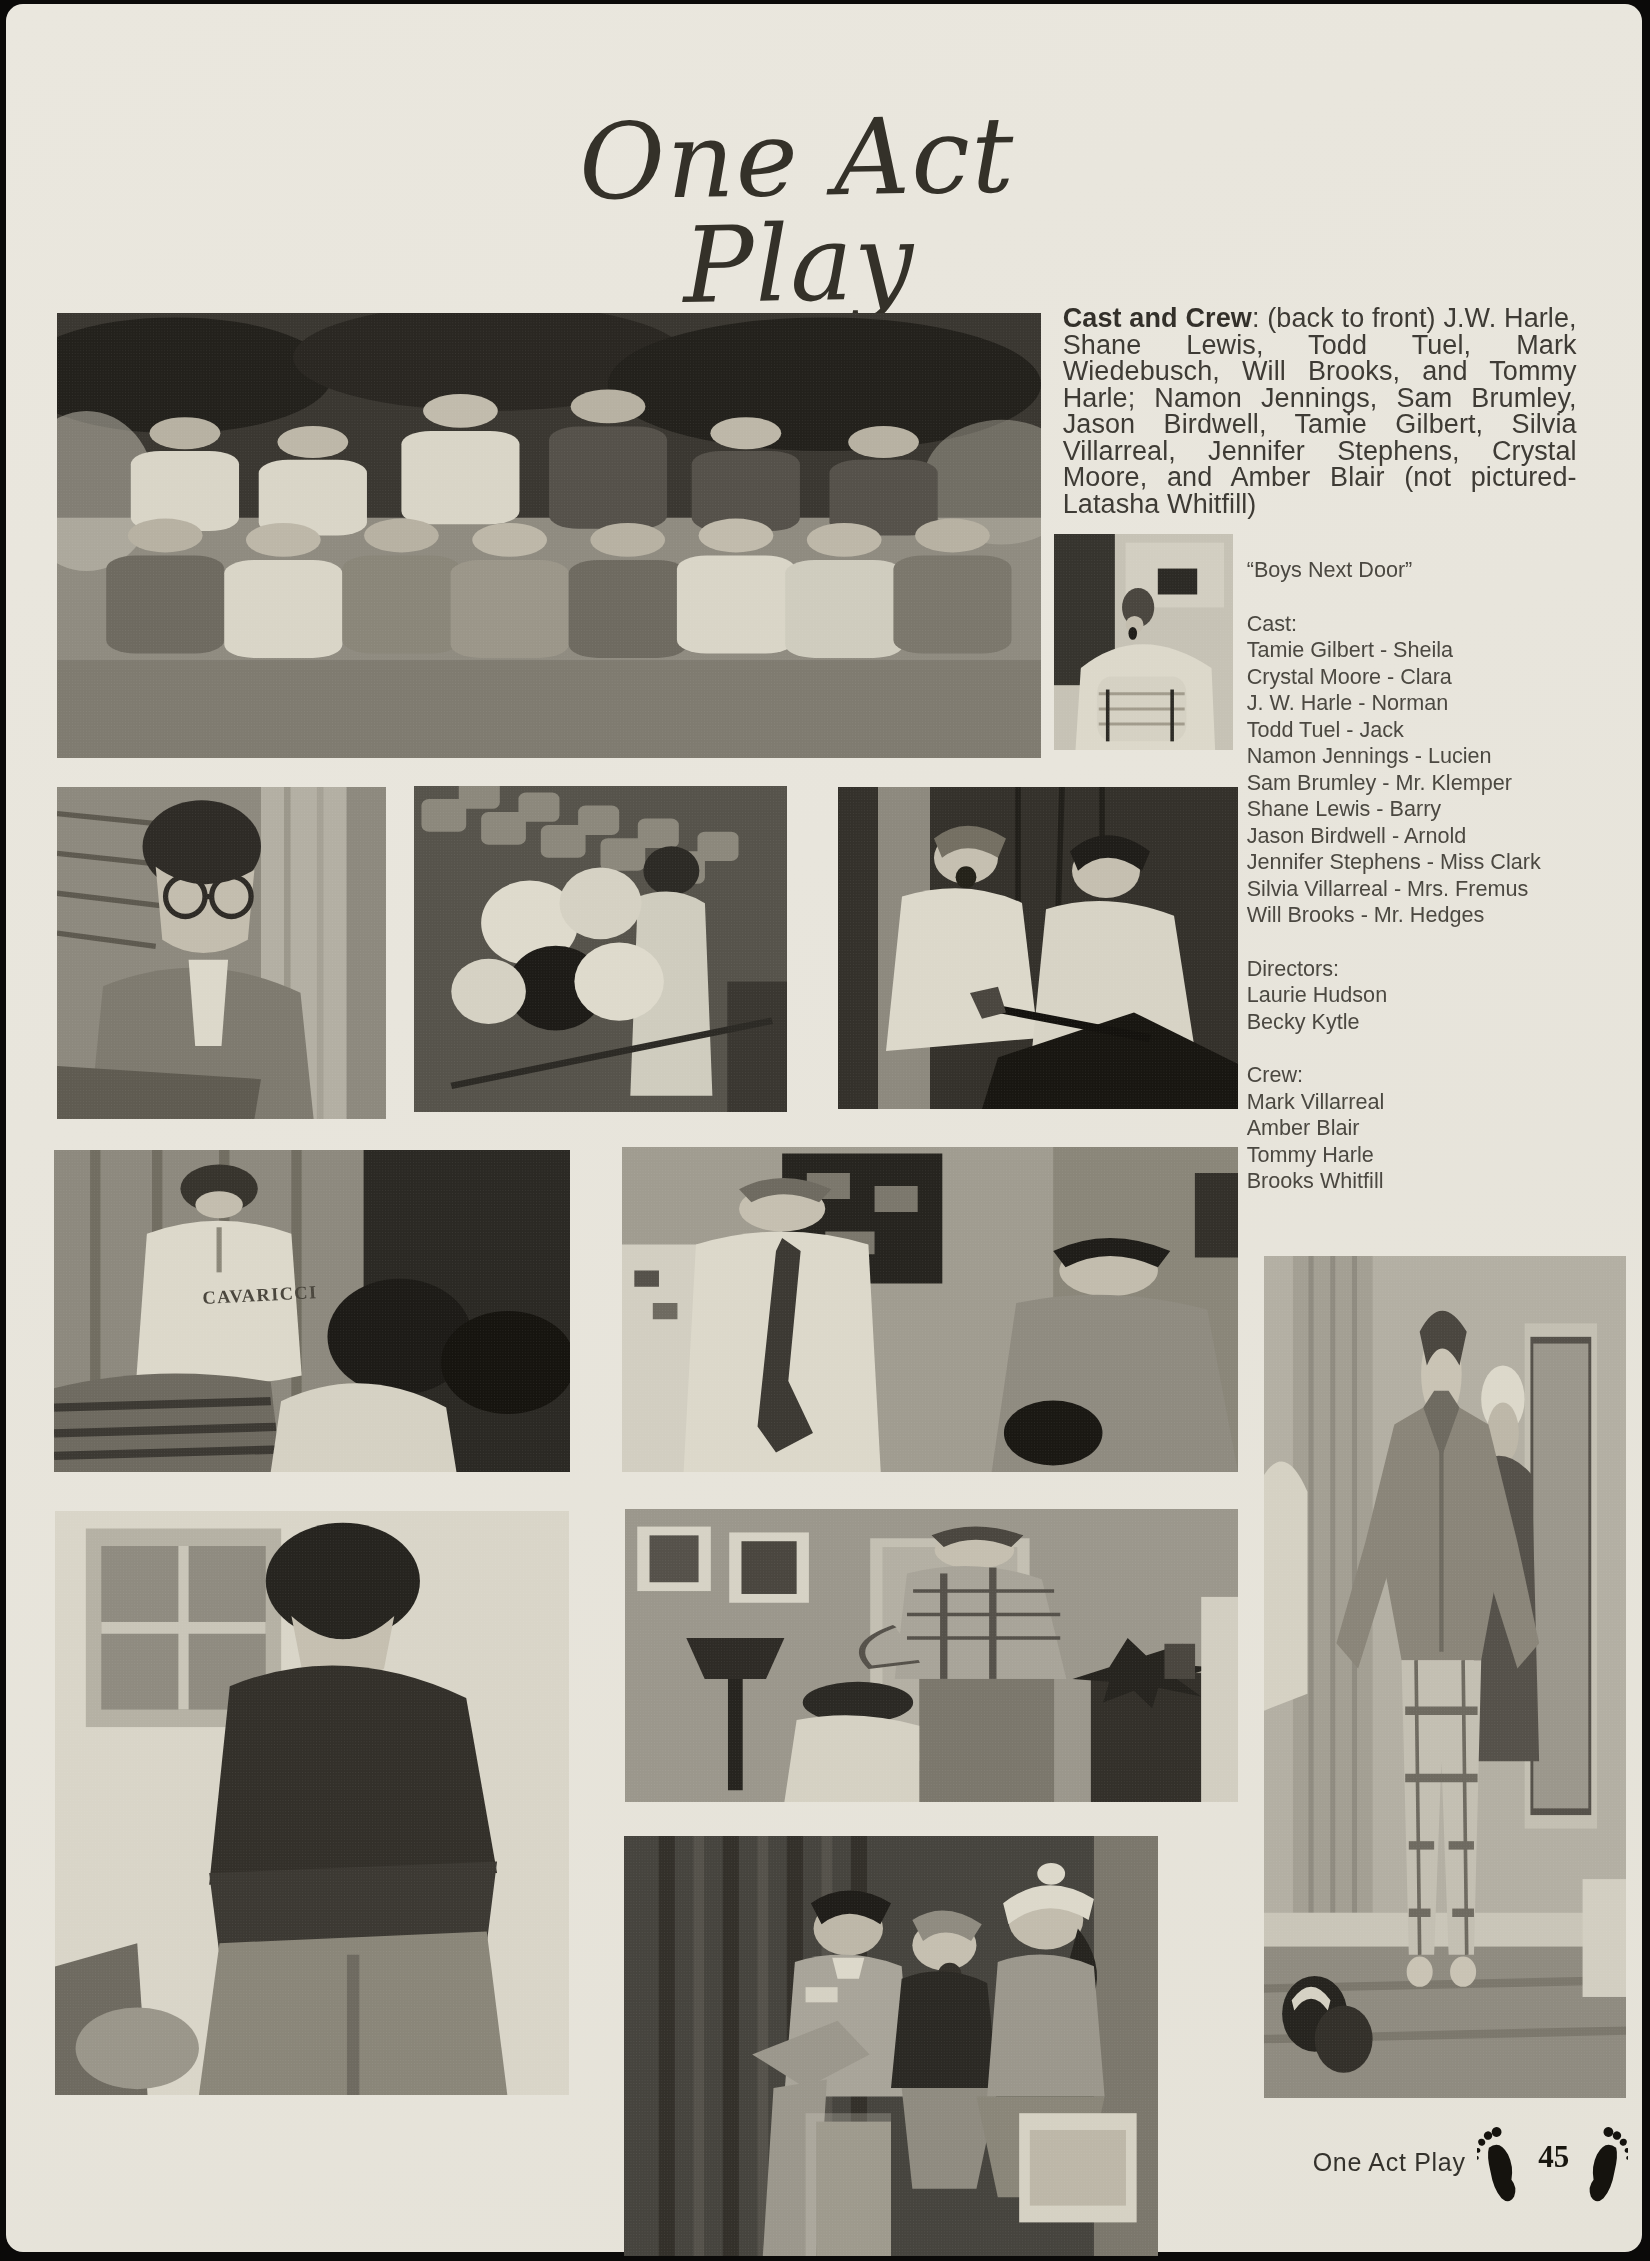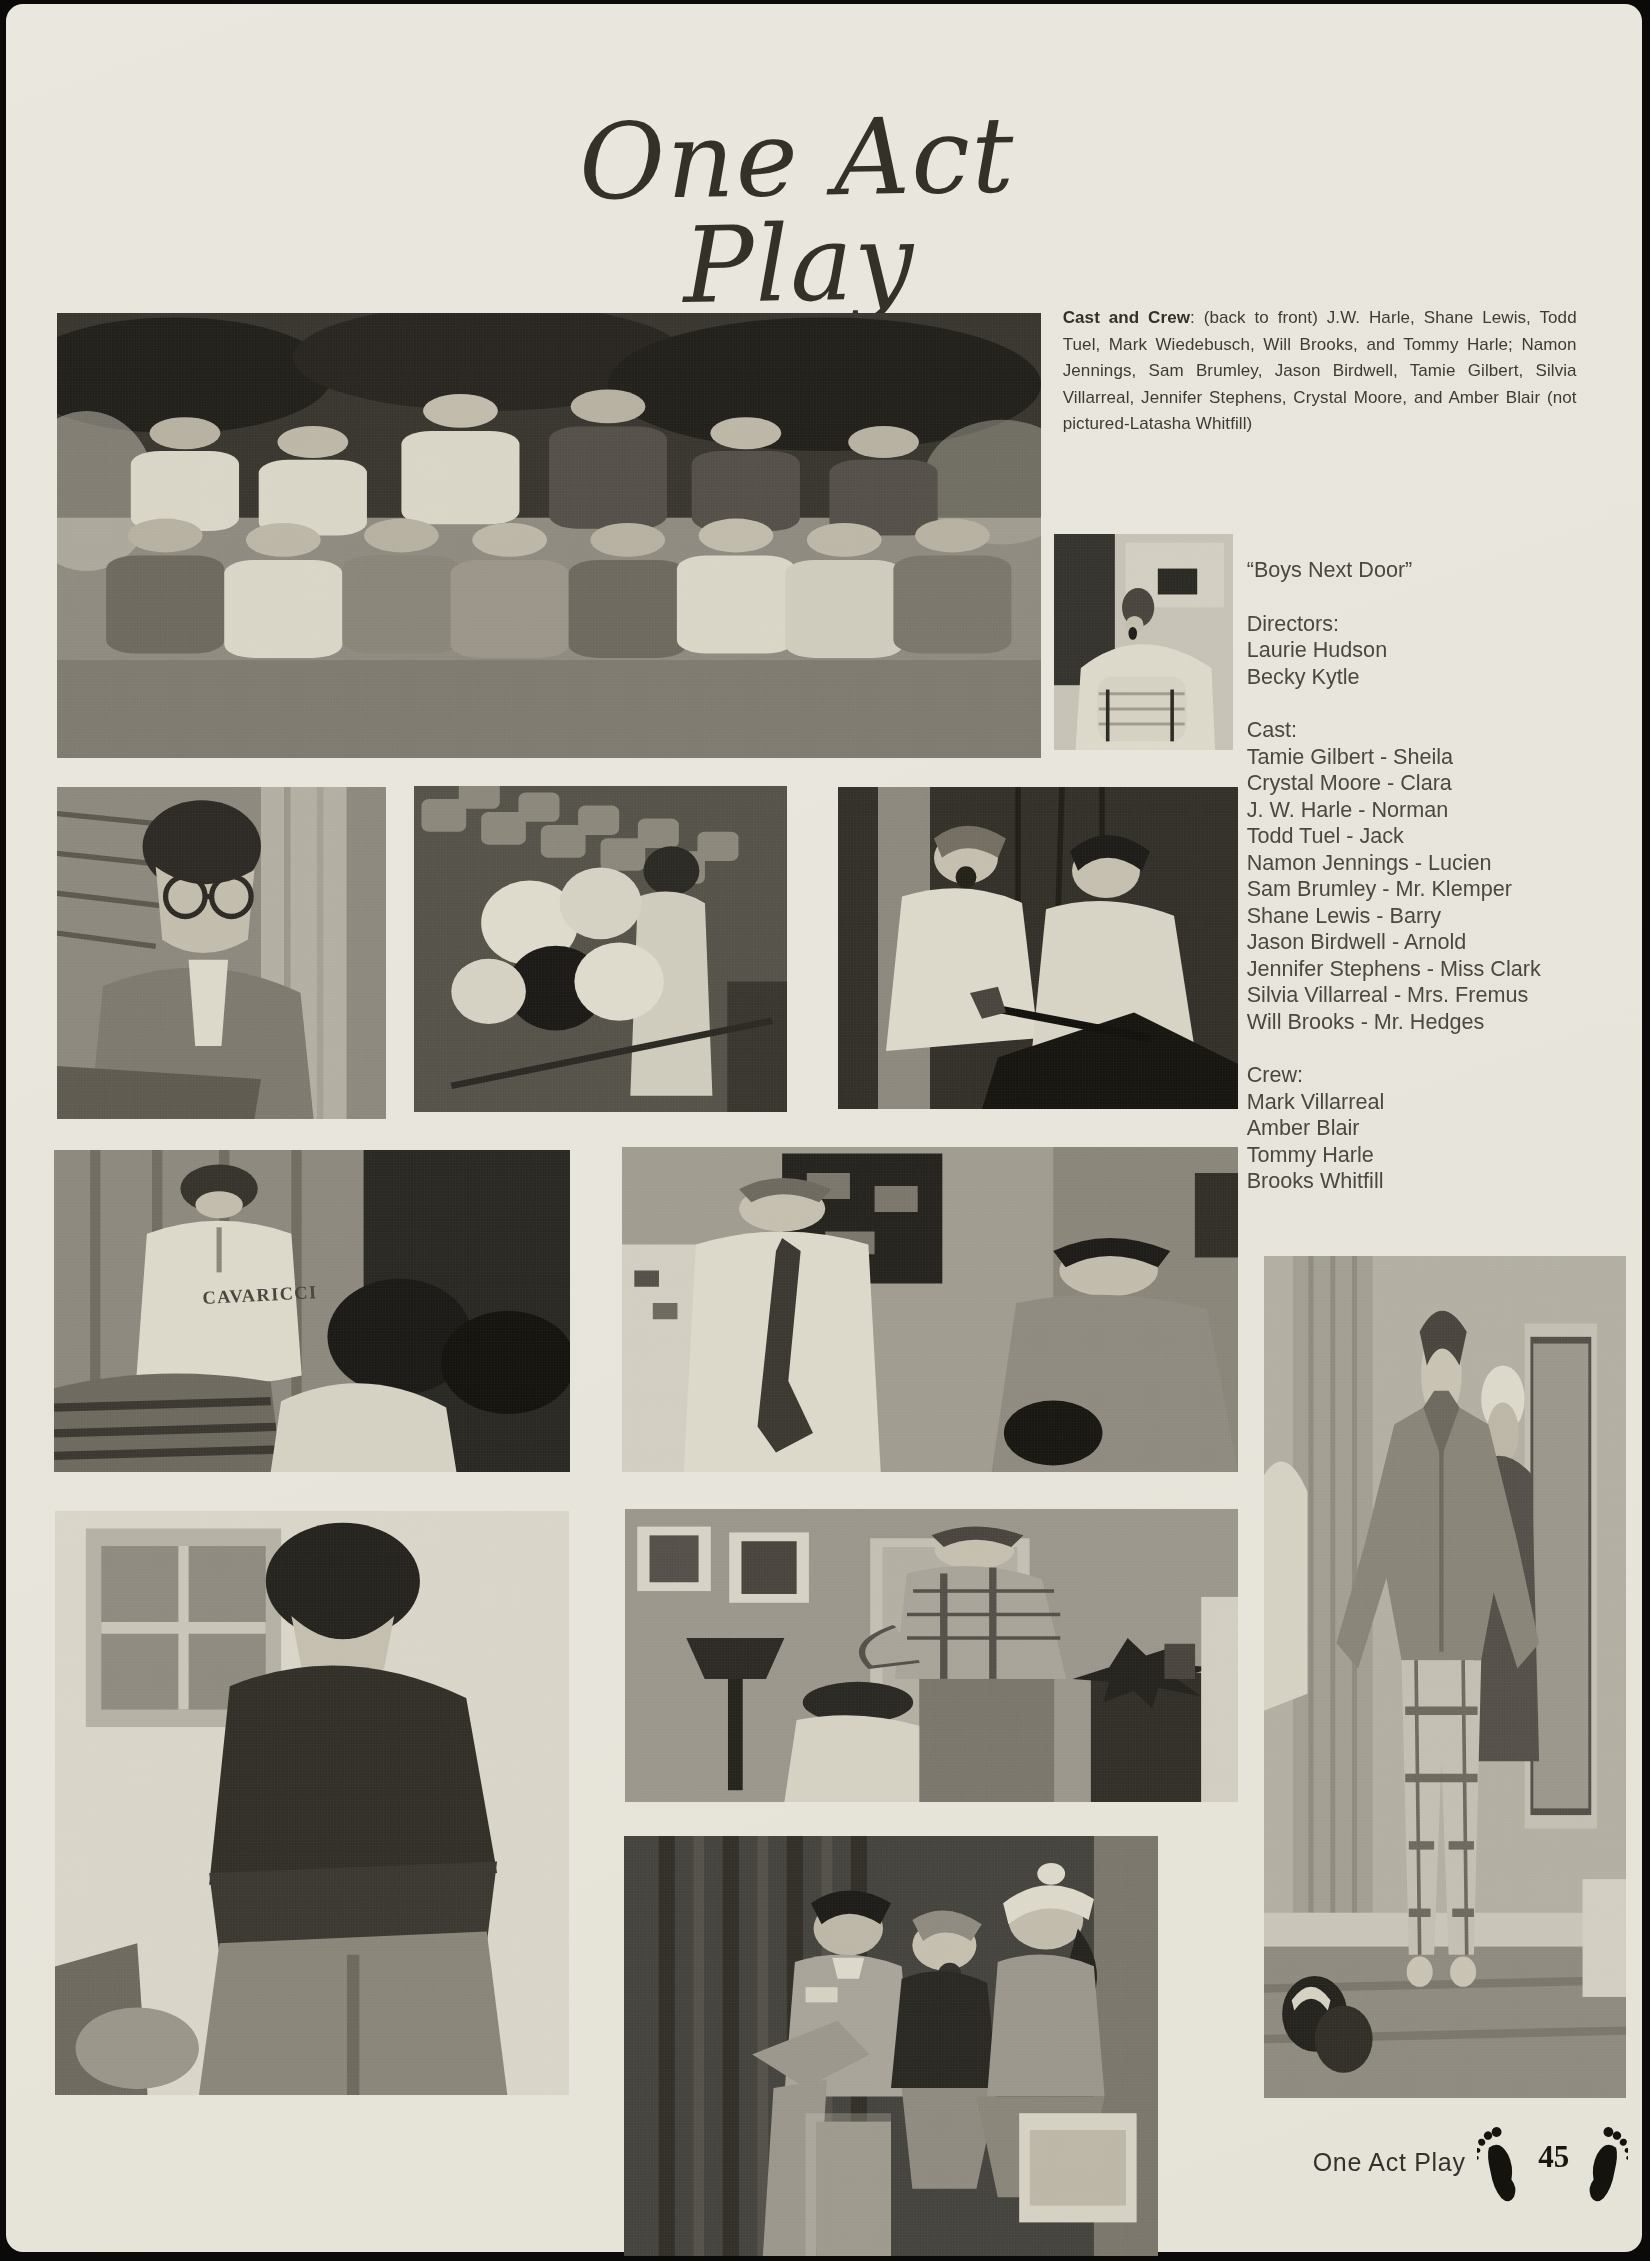--- a/index.html
+++ b/index.html
@@ -7,21 +7,21 @@
        font-family:"Liberation Sans",sans-serif;}
   .page{position:absolute;left:5.7px;top:4.2px;right:9.2px;bottom:9.2px;border-radius:17px;
         background:linear-gradient(160deg,#eae7de 0%,#e8e5dc 40%,#e5e2d8 100%);}
   
   .title{position:absolute;left:488px;top:103px;width:608px;text-align:center;
          font-family:"DejaVu Serif",serif;font-style:italic;font-weight:400;
          font-size:105px;line-height:1;color:#343129;transform:rotate(-1deg);
          letter-spacing:1.4px;}
   
   .caption{position:absolute;left:1057px;top:301px;width:514px;
-           font-size:17px;line-height:26.5px;color:#3e3b35;text-align:justify;
+           font-size:27px;line-height:26.5px;color:#3e3b35;text-align:justify;
            letter-spacing:0.1px;}
   .caption b{font-weight:700;color:#33302a;}
   
   .credits{position:absolute;left:1241px;top:553px;width:332px;text-align:left;
            font-size:21.6px;line-height:26.5px;color:#4b4841;}
   .credits .blk{margin-bottom:27px;}
   
   .ph{position:absolute;overflow:hidden;background:#a8a499;
       box-shadow:inset 0 0 0 1.4px rgba(45,42,36,.28);}
   .ph svg{display:block;width:100%;height:100%;}
@@ -118,37 +118,37 @@
         <line x1="25" y1="88" x2="73" y2="88"></line>
       </g>
       <line x1="30" y1="96" x2="30" y2="72" stroke="#2c2a25" stroke-width="2"></line>
       <line x1="66" y1="96" x2="66" y2="72" stroke="#2c2a25" stroke-width="2"></line>
     </svg>
   </div>
 
   <div class="credits">
     <div class="blk">“Boys Next Door”</div>
     <div class="blk">
-      <div>Directors:</div>
-      <div>Laurie Hudson</div>
-      <div>Becky Kytle</div>
-    </div>
-    <div class="blk">
       <div>Cast:</div>
       <div>Tamie Gilbert - Sheila</div>
       <div>Crystal Moore - Clara</div>
       <div>J. W. Harle - Norman</div>
       <div>Todd Tuel - Jack</div>
       <div>Namon Jennings - Lucien</div>
       <div>Sam Brumley - Mr. Klemper</div>
       <div>Shane Lewis - Barry</div>
       <div>Jason Birdwell - Arnold</div>
       <div>Jennifer Stephens - Miss Clark</div>
       <div>Silvia Villarreal - Mrs. Fremus</div>
       <div>Will Brooks - Mr. Hedges</div>
+    </div>
+    <div class="blk">
+      <div>Directors:</div>
+      <div>Laurie Hudson</div>
+      <div>Becky Kytle</div>
     </div>
     <div class="blk">
       <div>Crew:</div>
       <div>Mark Villarreal</div>
       <div>Amber Blair</div>
       <div>Tommy Harle</div>
       <div>Brooks Whitfill</div>
     </div>
   </div>
 

